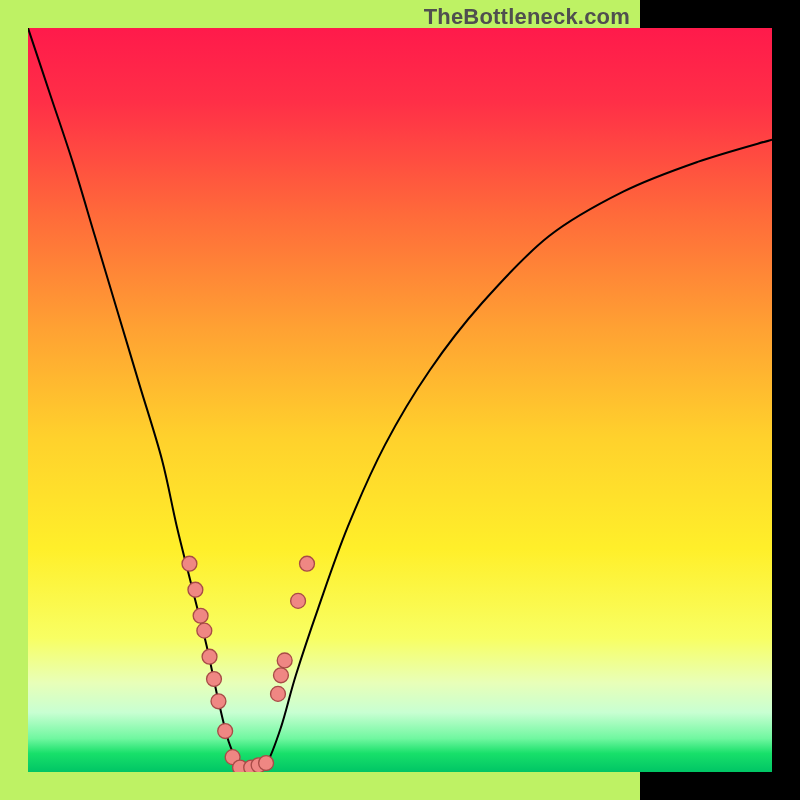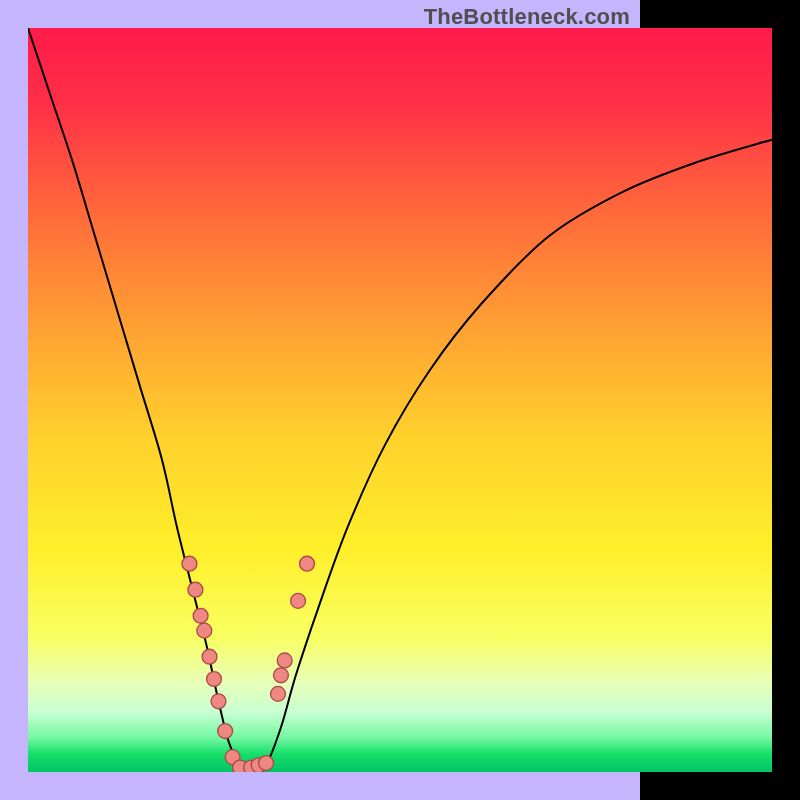--- a/index.html
+++ b/index.html
@@ -10,21 +10,21 @@
     background: #000000;
     overflow: hidden;
     font-family: Arial, Helvetica, sans-serif;
   }
   .frame {
     position: absolute;
     top: 0;
     left: 0;
     width: 640px;
     height: 800px;
-    background: #c4b5fd;
+    background: #bef264;
   }
   .watermark {
     position: absolute;
     top: 4px;
     right: 10px;
     color: #4f4f4f;
     font-size: 22px;
     font-weight: 600;
     letter-spacing: 0.2px;
     z-index: 20;

